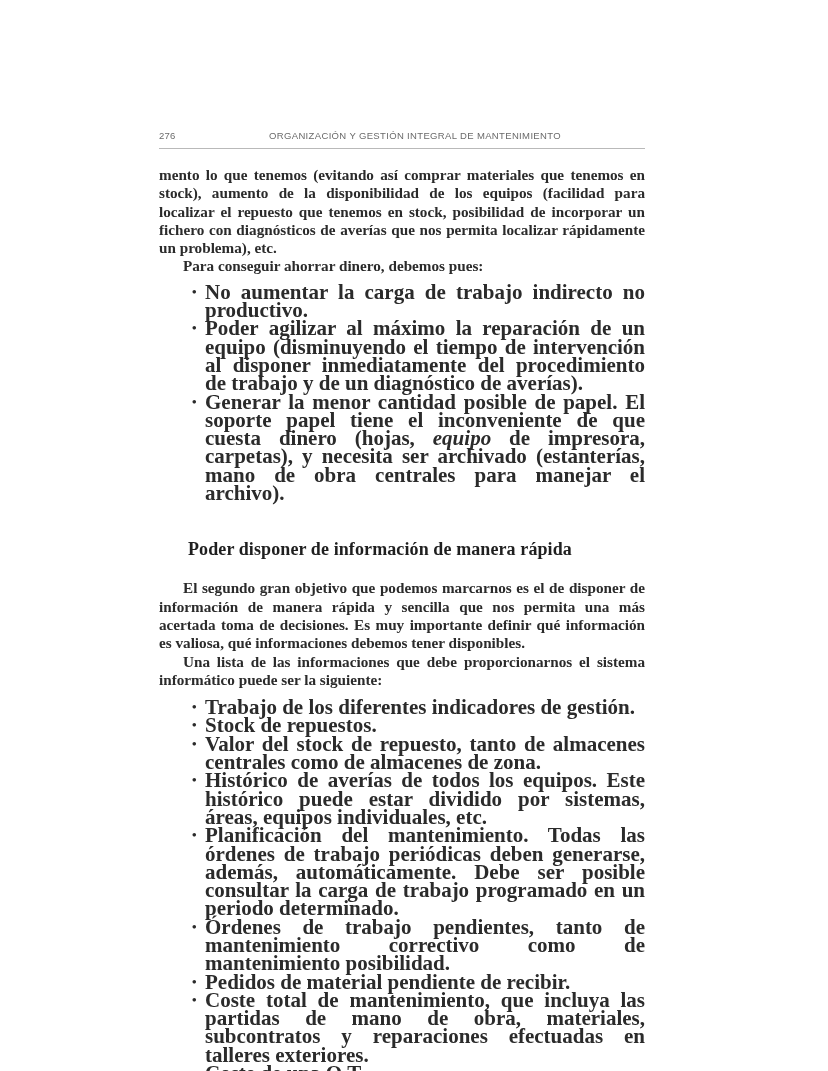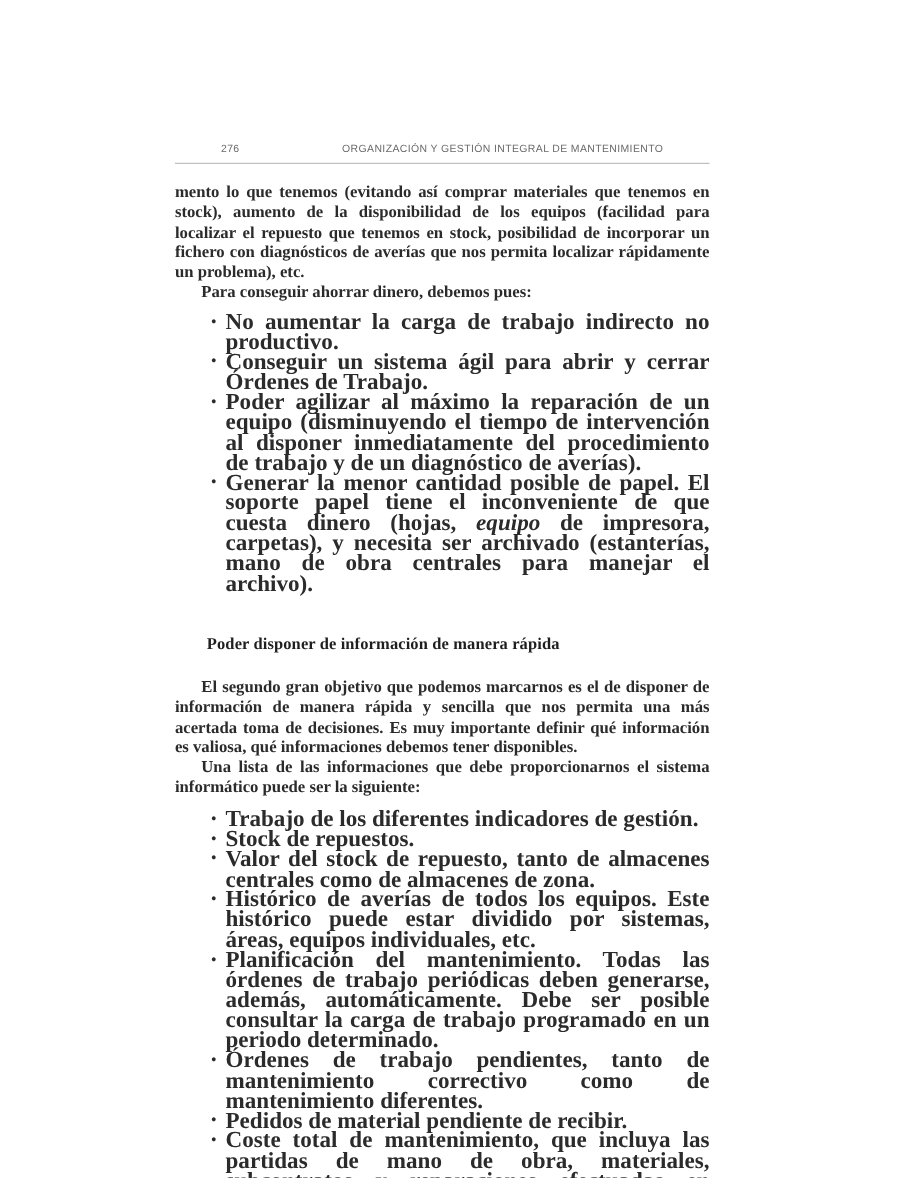--- a/index.html
+++ b/index.html
@@ -22,21 +22,20 @@
   .header {
     position: absolute;
     left: 159px;
     top: 130px;
     width: 486px;
     height: 14px;
   }
   .header-inner {
     display: flex;
     align-items: baseline;
-    justify-content: center;
   }
   .folio {
     font-family: "Liberation Sans", sans-serif;
     font-size: 9.5px;
     color: #6a6a6a;
     letter-spacing: 0.2px;
     width: 110px;
     flex: none;
   }
   .running-title {
@@ -101,21 +100,21 @@
     top: 0;
     font-size: 13px;
     line-height: 18.3px;
     color: #2b2b2b;
   }
 
   
   h2.section-heading {
     margin: 0;
     padding-left: 29px;
-    font-size: 15px;
+    font-size: 18px;
     line-height: 19px;
     font-weight: bold;
     color: #1f1f1f;
     letter-spacing: 0.1px;
   }
 
   
   .gap-list-top { height: 7px; }
   .gap-before-heading { height: 38px; }
   .gap-after-heading { height: 20px; }
@@ -139,21 +138,20 @@
   <div class="column">
 
     <p class="body">mento lo que tenemos (evitando así comprar materiales que tenemos en stock), aumento de la disponibilidad de los equipos (facilidad para localizar el repuesto que tenemos en stock, posibilidad de incorporar un fichero con diagnósticos de averías que nos permita localizar rápidamente un problema), etc.</p>
 
     <p class="body indent">Para conseguir ahorrar dinero, debemos pues:</p>
 
     <div class="gap-list-top"></div>
 
     <ul class="bullets">
       <li>No aumentar la carga de trabajo indirecto no productivo.</li>
-      <li>Conseguir un sistema ágil para abrir y cerrar Órdenes de Trabajo.</li>
       <li>Poder agilizar al máximo la reparación de un equipo (disminuyendo el tiempo de intervención al disponer inmediatamente del procedimiento de trabajo y de un diagnóstico de averías).</li>
       <li><span>Generar la menor cantidad posible de papel. El soporte papel tiene el inconveniente de que cuesta dinero (hojas, </span><i>equipo</i><span> de impresora, carpetas), y necesita ser archivado (estanterías, mano de obra centrales para manejar el archivo).</span></li>
     </ul>
 
     <div class="gap-before-heading"></div>
 
     <h2 class="section-heading">Poder disponer de información de manera rápida</h2>
 
     <div class="gap-after-heading"></div>
 
@@ -162,20 +160,20 @@
     <p class="body indent">Una lista de las informaciones que debe proporcionarnos el sistema informático puede ser la siguiente:</p>
 
     <div class="gap-before-list2"></div>
 
     <ul class="bullets">
       <li>Trabajo de los diferentes indicadores de gestión.</li>
       <li>Stock de repuestos.</li>
       <li>Valor del stock de repuesto, tanto de almacenes centrales como de almacenes de zona.</li>
       <li>Histórico de averías de todos los equipos. Este histórico puede estar dividido por sistemas, áreas, equipos individuales, etc.</li>
       <li>Planificación del mantenimiento. Todas las órdenes de trabajo periódicas deben generarse, además, automáticamente. Debe ser posible consultar la carga de trabajo programado en un periodo determinado.</li>
-      <li>Órdenes de trabajo pendientes, tanto de mantenimiento correctivo como de mantenimiento diferentes.</li>
+      <li>Órdenes de trabajo pendientes, tanto de mantenimiento correctivo como de mantenimiento posibilidad.</li>
       <li>Pedidos de material pendiente de recibir.</li>
       <li>Coste total de mantenimiento, que incluya las partidas de mano de obra, materiales, subcontratos y reparaciones efectuadas en talleres exteriores.</li>
       <li>Coste de una O.T.</li>
     </ul>
 
   </div>
 </div>
 
 </body></html>

